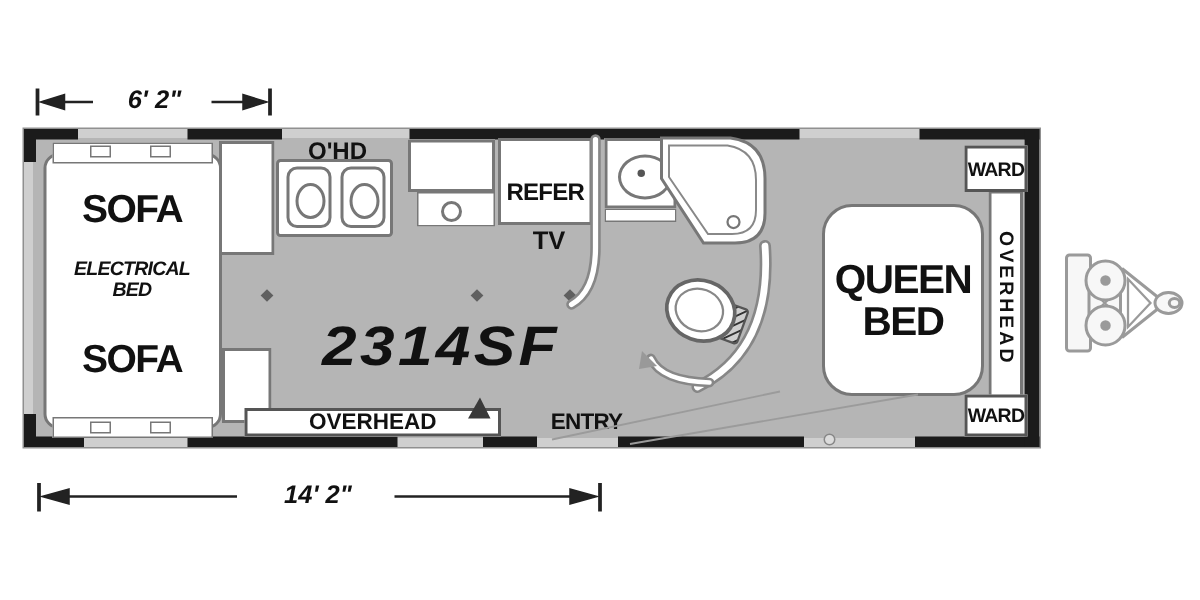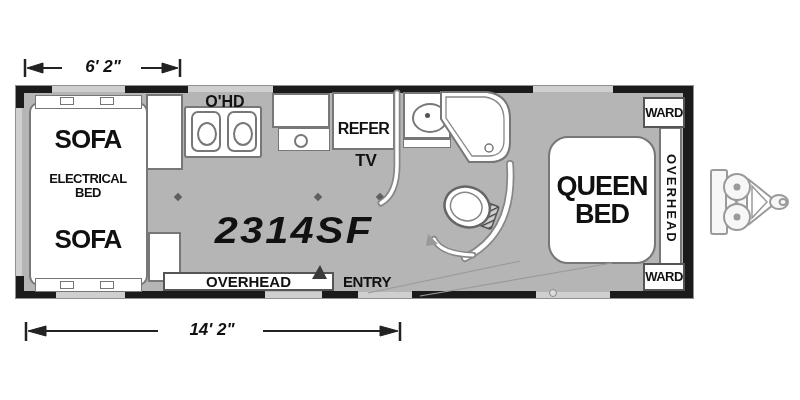--- a/index.html
+++ b/index.html
@@ -38,21 +38,21 @@
 
   <div class="fix" style="left:29px;top:102px;width:119px;height:184px;border-radius:10px;"></div>
   <div class="fix" style="left:35px;top:95px;width:107px;height:14px;border-width:1px;"></div>
   <div class="fix" style="left:35px;top:278px;width:107px;height:14px;border-width:1px;"></div>
   <div class="fix" style="left:60px;top:97px;width:14px;height:8px;border-width:1px;"></div>
   <div class="fix" style="left:100px;top:97px;width:14px;height:8px;border-width:1px;"></div>
   <div class="fix" style="left:60px;top:281px;width:14px;height:8px;border-width:1px;"></div>
   <div class="fix" style="left:100px;top:281px;width:14px;height:8px;border-width:1px;"></div>
 
   <div class="lbl" style="left:40px;top:126px;width:96px;font-size:26px;letter-spacing:-1px;">SOFA</div>
-  <div class="lbl" style="left:28px;top:172px;width:120px;font-size:13px;letter-spacing:-0.5px;">
+  <div class="lbl" style="left:28px;top:172px;width:120px;font-size:13px;font-style:italic;letter-spacing:-0.5px;">
     <span style="display:block;">ELECTRICAL</span>
     <span style="display:block;">BED</span>
   </div>
   <div class="lbl" style="left:40px;top:226px;width:96px;font-size:26px;letter-spacing:-1px;">SOFA</div>
 
   <div class="fix" style="left:146px;top:94px;width:37px;height:76px;"></div>
   <div class="fix" style="left:148px;top:232px;width:33px;height:50px;"></div>
 
   <div class="fix" style="left:184px;top:106px;width:78px;height:52px;border-radius:3px;"></div>
   <div class="fix" style="left:191px;top:111px;width:30px;height:41px;border-radius:7px;">
@@ -89,21 +89,21 @@
   <div class="fix flexc" style="left:643px;top:97px;width:42px;height:31px;border-color:#555;">
     <span class="lbl" style="position:static;font-size:13px;letter-spacing:-0.5px;">WARD</span>
   </div>
   <div class="fix flexc" style="left:643px;top:263px;width:42px;height:28px;border-color:#555;">
     <span class="lbl" style="position:static;font-size:13px;letter-spacing:-0.5px;">WARD</span>
   </div>
 
   <div class="fix flexc" style="left:163px;top:272px;width:171px;height:19px;border-color:#555;">
     <span class="lbl" style="position:static;font-size:15px;">OVERHEAD</span>
   </div>
-  <div class="lbl" style="left:332px;top:274px;width:70px;font-size:15px;letter-spacing:-0.5px;">ENTRY</div>
+  <div class="lbl" style="left:356px;top:274px;width:70px;font-size:15px;letter-spacing:-0.5px;">ENTRY</div>
 
   <div class="dot" style="left:175px;top:194px;"></div>
   <div class="dot" style="left:315px;top:194px;"></div>
   <div class="dot" style="left:377px;top:194px;"></div>
 
   <div class="lbl" style="left:196px;top:212px;width:196px;font-size:37px;font-style:italic;letter-spacing:2px;transform:scaleX(1.12);transform-origin:center;">2314SF</div>
 
   <div class="lbl" style="left:58px;top:58px;width:90px;font-size:17px;font-style:italic;">6' 2"</div>
   <div class="lbl" style="left:162px;top:321px;width:100px;font-size:17px;font-style:italic;">14' 2"</div>
 

